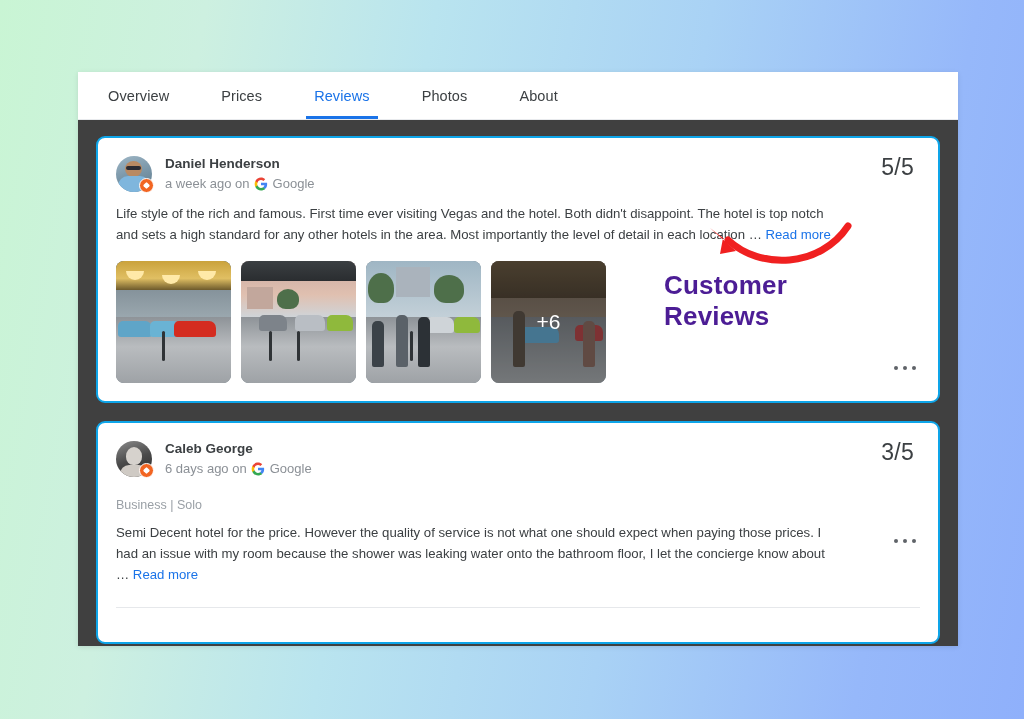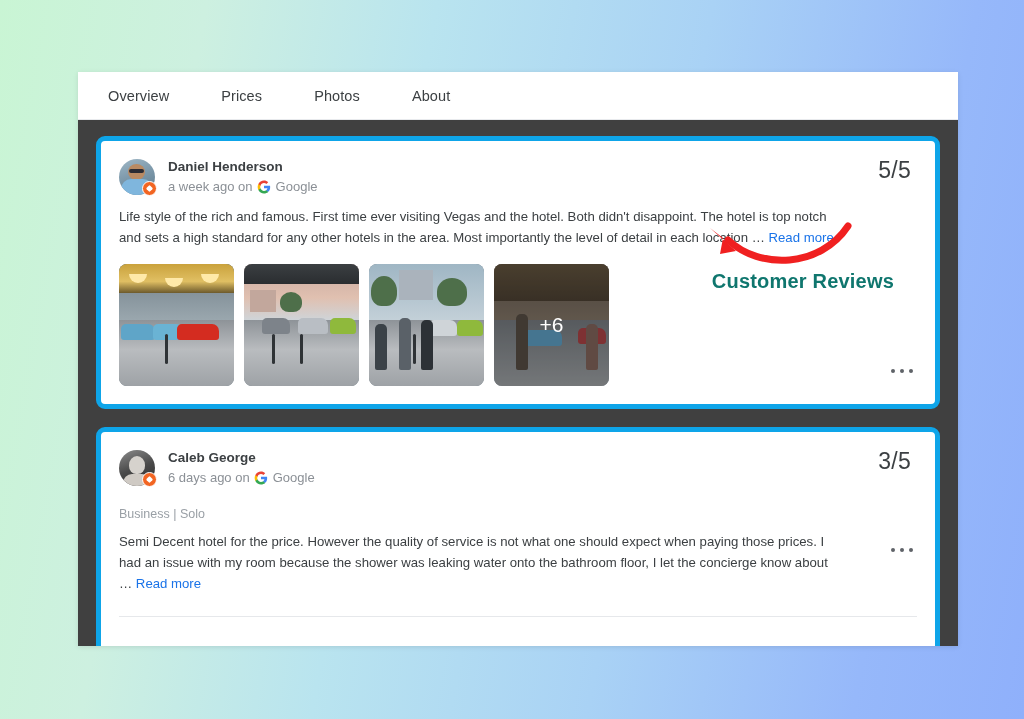--- a/index.html
+++ b/index.html
@@ -55,21 +55,21 @@
   }
 
   
   #reviews {
     padding: 16px 18px 0 18px;
     height: 526px;
     overflow: hidden;
   }
 
   .review-card {
-    border: 5px solid #0ea5e9;
+    border: 2px solid #0ea5e9;
     border-radius: 9px;
     background: #fff;
     padding: 16px 18px 18px 18px;
     margin-bottom: 18px;
     position: relative;
   }
 
   
   .rev-head { display: flex; align-items: flex-start; }
   .avatar-wrap { position: relative; width: 36px; height: 36px; flex: 0 0 36px; margin-top: 2px; }
@@ -153,39 +153,42 @@
   }
 
   
   .divider { height: 1px; background: #e6e8eb; margin: 22px 0 16px 0; }
 
   
   #annot-text {
     position: absolute;
     left: 664px; top: 270px;
     width: 230px;
-    text-align: right;
-    color: #0f766e;
-    font-size: 20px;
+    text-align: left;
+    color: #4c1d95;
+    font-size: 26px;
     font-weight: 700;
     letter-spacing: .2px;
   }
   #annot-arrow { position: absolute; left: 690px; top: 218px; pointer-events: none; }
 </style>
 </head>
 <body>
 
 <div id="panel">
 
   <div id="tabbar">
     <div class="tab">
         <span>Overview</span>
       </div>
     <div class="tab">
         <span>Prices</span>
+      </div>
+    <div class="tab active">
+        <span>Reviews</span>
       </div>
     <div class="tab">
         <span>Photos</span>
       </div>
     <div class="tab">
         <span>About</span>
       </div>
   </div>
 
   <div id="reviews">

